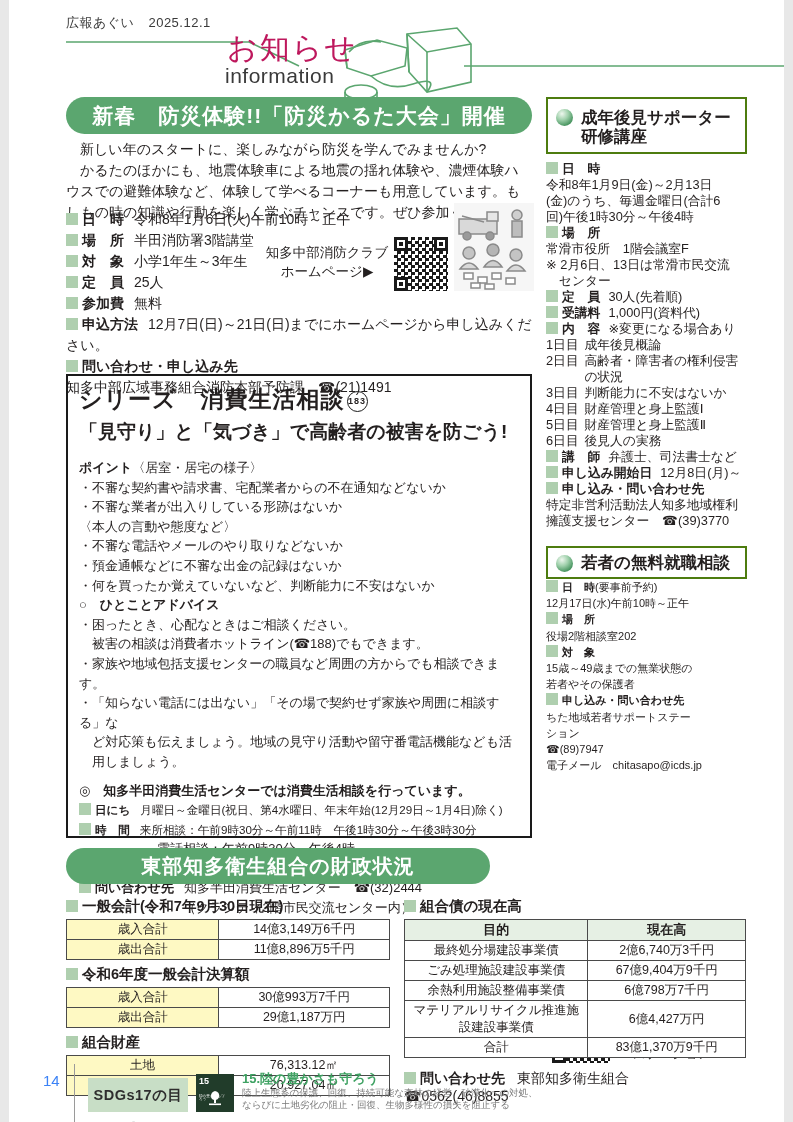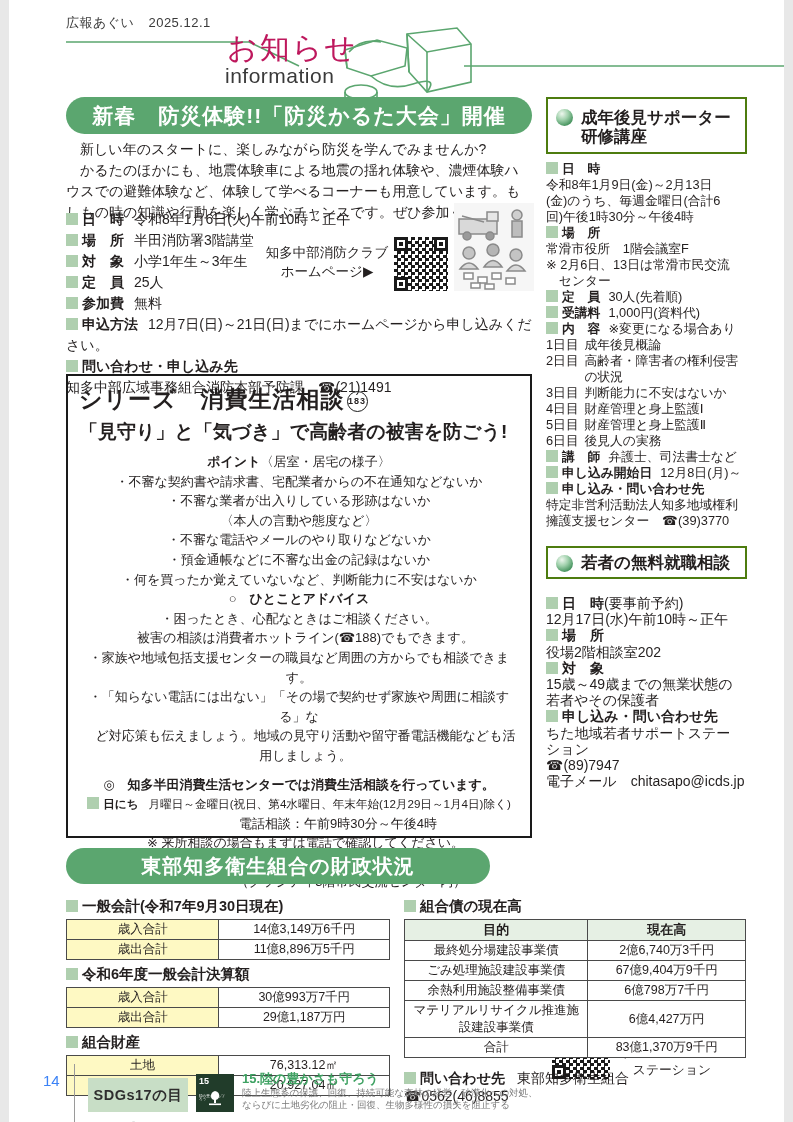--- a/index.html
+++ b/index.html
@@ -39,37 +39,37 @@
   .qr .fp{position:absolute;width:14px;height:14px;border:3px solid #1a1a1a;background:#fff;box-sizing:border-box;}
   .qr .fp::after{content:"";position:absolute;left:2px;top:2px;width:4px;height:4px;background:#1a1a1a;}
   .qr .tl{left:0;top:0;} .qr .tr{right:0;top:0;} .qr .bl{left:0;bottom:0;}
   #a1-qr{left:328px;top:140px;width:54px;height:54px;}
   #a1-illust{position:absolute;left:388px;top:106px;width:80px;height:88px;background:#f6f6f6;}
   
   #a2{position:absolute;left:57px;top:374px;width:466px;height:464px;border:2px solid #1a1a1a;box-sizing:border-box;padding:8px 11px;}
   #a2-title{font-size:23px;font-weight:bold;letter-spacing:1px;}
   .circ{display:inline-flex;align-items:center;justify-content:center;width:19px;height:19px;border:1.6px solid #1a1a1a;border-radius:50%;font-size:9px;font-weight:bold;vertical-align:3px;margin-left:2px;}
   #a2-sub{font-size:19px;font-weight:bold;margin-top:4px;}
-  #a2-lines{margin-top:7px;font-size:13px;text-align:center;}
+  #a2-lines{margin-top:13px;font-size:13px;}
   #a2-lines .ln{line-height:19.6px;}
   
   .rbox{border:2px solid #4d7c0f;background:#fff;box-sizing:border-box;position:relative;}
   .orb{position:absolute;left:8px;top:10px;width:17px;height:17px;border-radius:50%;
        background:radial-gradient(circle at 35% 28%,#eef7ee 0%,#9fd0ab 38%,#47945f 75%,#2a7148 100%);}
   .rtitle{margin-left:33px;font-size:16.5px;font-weight:bold;line-height:19px;}
   #rc1{position:absolute;left:537px;top:97px;width:201px;}
   #rc1-box{height:57px;padding-top:9px;}
   #rc1-lines{margin-top:7px;font-size:12.8px;}
   #rc1-lines .ln{line-height:16px;}
   #rc1-lines .t-f .lb{margin-right:8px;}
   #rc2{position:absolute;left:537px;top:546px;width:201px;}
   #rc2-box{height:33px;line-height:29px;}
   #rc2-box .rtitle{line-height:29px;}
   #rc2-box .orb{top:7px;}
-  #rc2-lines{margin-top:16px;font-size:14px;}
+  #rc2-lines{margin-top:0;font-size:11px;}
   #rc2-lines .ln{line-height:16.2px;}
   #rc2-lines .t-f .lb{margin-right:8px;}
   #rc2-qr{left:6px;top:232px;width:58px;height:58px;}
   #rc2-qrcap{position:absolute;left:74px;top:238px;font-size:12.8px;line-height:17px;}
   
   #fin{position:absolute;left:57px;top:848px;width:680px;}
   #fin-bar{width:424px;height:36px;line-height:36px;font-size:20px;letter-spacing:1px;}
   .fin-h{font-size:14.5px;font-weight:bold;margin:5px 0 3px 0;}
   .fin-h .sq{display:inline-block;vertical-align:-1px;}
   table.fin{border-collapse:collapse;font-size:12.5px;}
@@ -217,20 +217,21 @@
         <div class="ln t-p"><span class="lb"></span><span class="tx">　ど対応策も伝えましょう。地域の見守り活動や留守番電話機能なども活</span></div>
 
         <div class="ln t-p"><span class="lb"></span><span class="tx">　用しましょう。</span></div>
 
         <div class="ln t-gap"><span class="lb"></span><span class="tx"></span></div>
 
         <div class="ln t-b"><span class="lb"></span><span class="tx">◎　知多半田消費生活センターでは消費生活相談を行っています。</span></div>
 
         <div class="ln t-f small"><span class="sq"></span><span class="lb">日にち</span><span class="tx">月曜日～金曜日(祝日、第4水曜日、年末年始(12月29日～1月4日)除く)</span></div>
 
+        <div class="ln t-f small"><span class="sq"></span><span class="lb">時　間</span><span class="tx">来所相談：午前9時30分～午前11時　午後1時30分～午後3時30分</span></div>
 
         <div class="ln t-p"><span class="lb"></span><span class="tx">　　　　　　電話相談：午前9時30分～午後4時</span></div>
 
         <div class="ln t-p"><span class="lb"></span><span class="tx">　※ 来所相談の場合もまずは電話で確認してください。</span></div>
 
         <div class="ln t-f"><span class="sq"></span><span class="lb">問い合わせ先</span><span class="tx">知多半田消費生活センター　☎(32)2444</span></div>
 
         <div class="ln t-p"><span class="lb"></span><span class="tx">　　　　　　　　（クラシティ3階市民交流センター内）</span></div>
       </div>
   </div>

